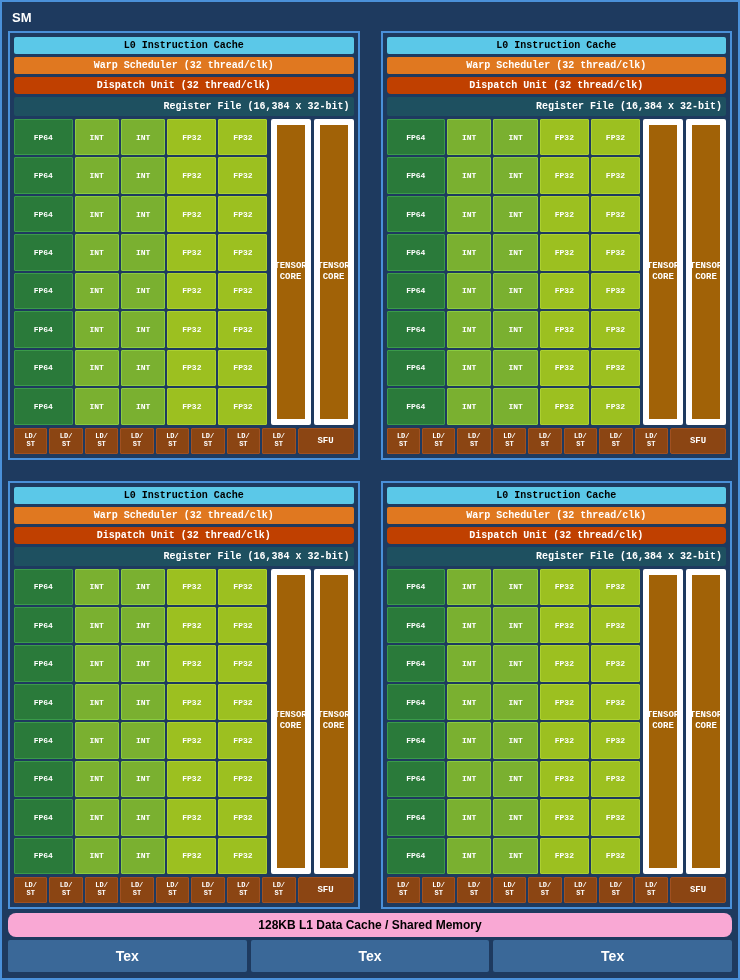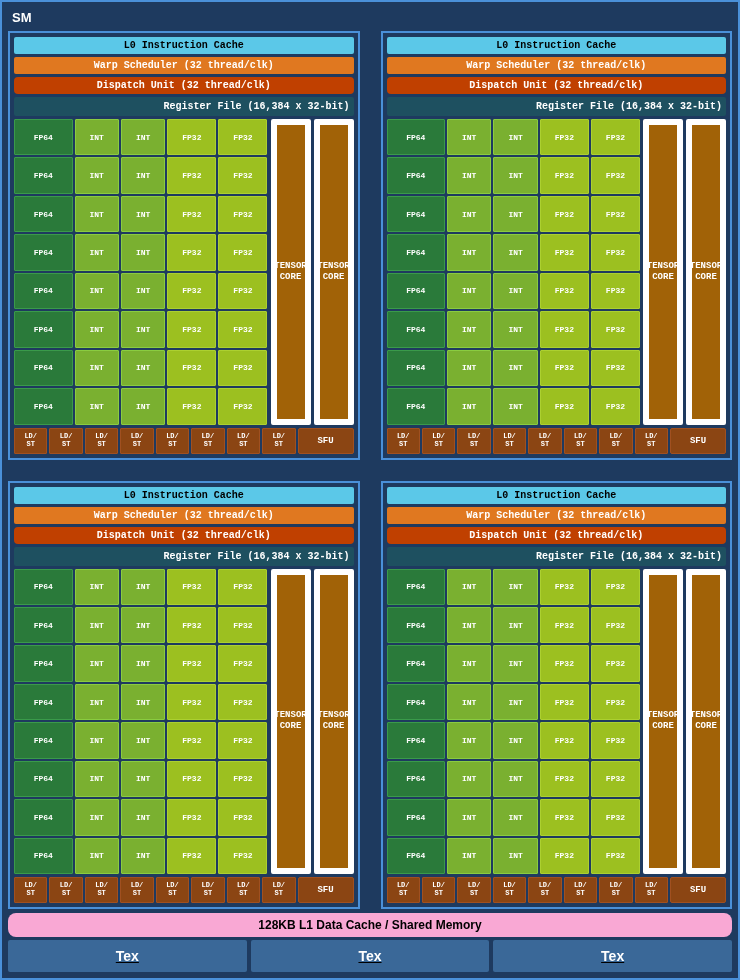--- a/index.html
+++ b/index.html
@@ -202,21 +202,20 @@
       text-align: center;
       font-weight: bold;
       font-size: 12px;
       padding: 5px;
       border-radius: 8px;
     }
     .tex-row {
       display: grid;
       grid-template-columns: 1fr 1fr 1fr;
       gap: 4px;
-      text-decoration: underline;
     }
     .tex-cell {
       background: #3a6898;
       color: white;
       text-align: center;
       font-weight: bold;
       font-size: 14px;
       padding: 8px;
       border-radius: 2px;
     }

